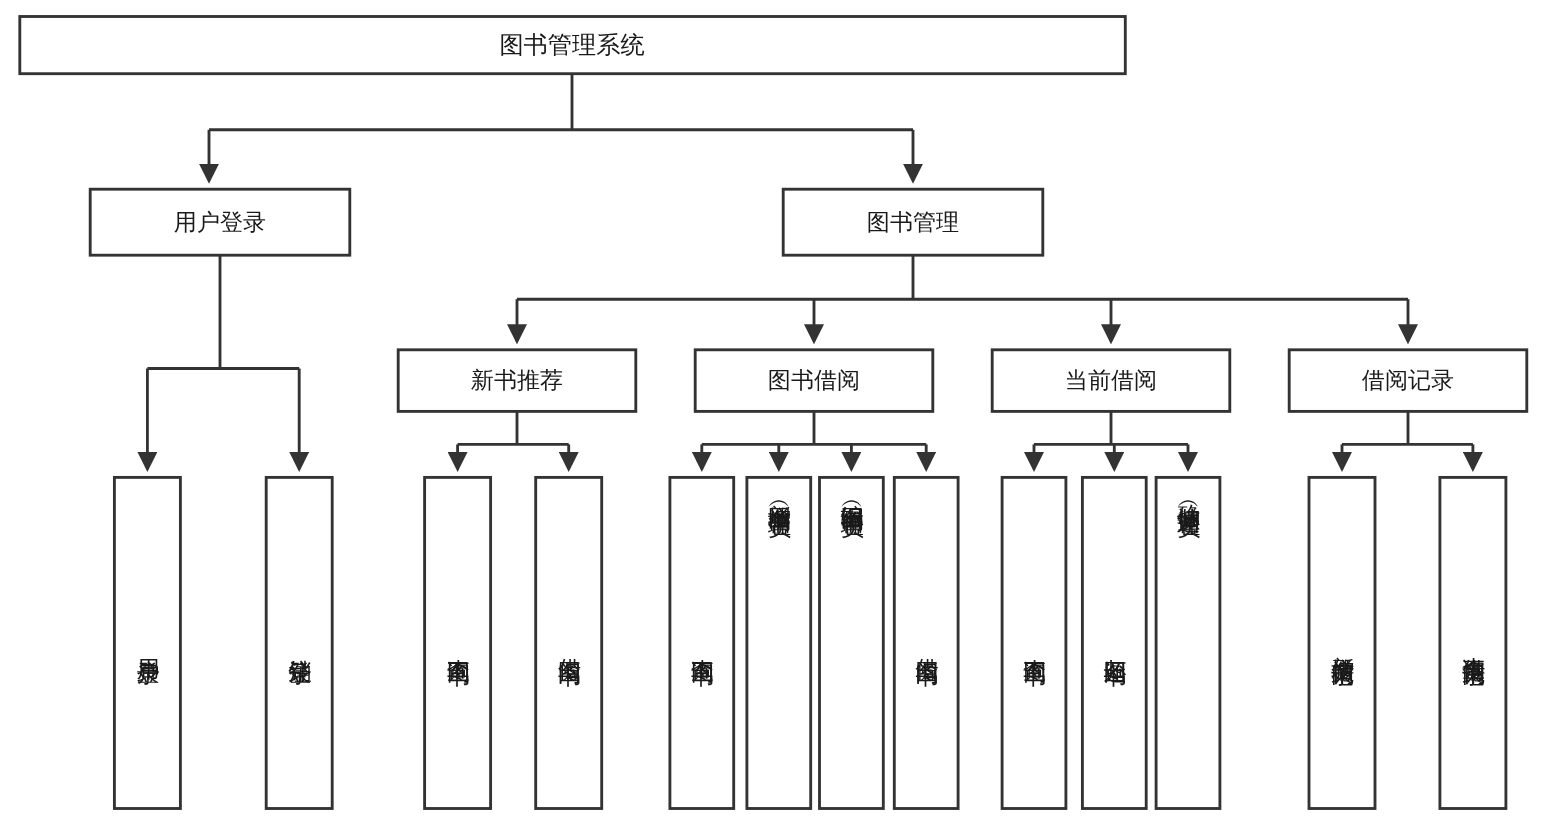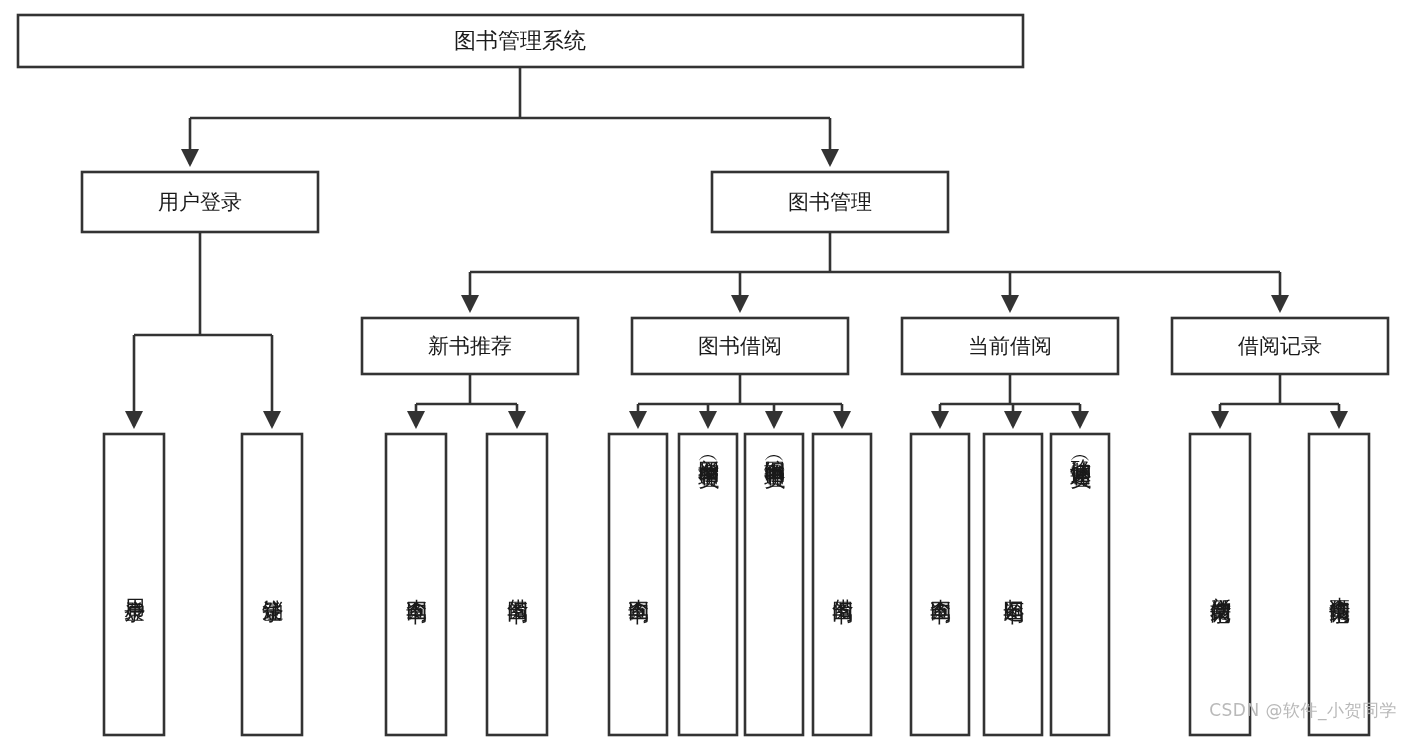--- a/index.html
+++ b/index.html
@@ -251,15 +251,14 @@
   </div>
 
   <div class="vlabel-wrap" style="left:1190px; top:434px; width:60px; height:301px;">
     <span class="vlabel">新增借阅记录</span>
   </div>
 
   <div class="vlabel-wrap" style="left:1309px; top:434px; width:60px; height:301px;">
     <span class="vlabel">查询借阅记录</span>
   </div>
 
-  <div class="watermark">CSDN @软件_小贺同学</div>
 
 </div>
 
 </body></html>

